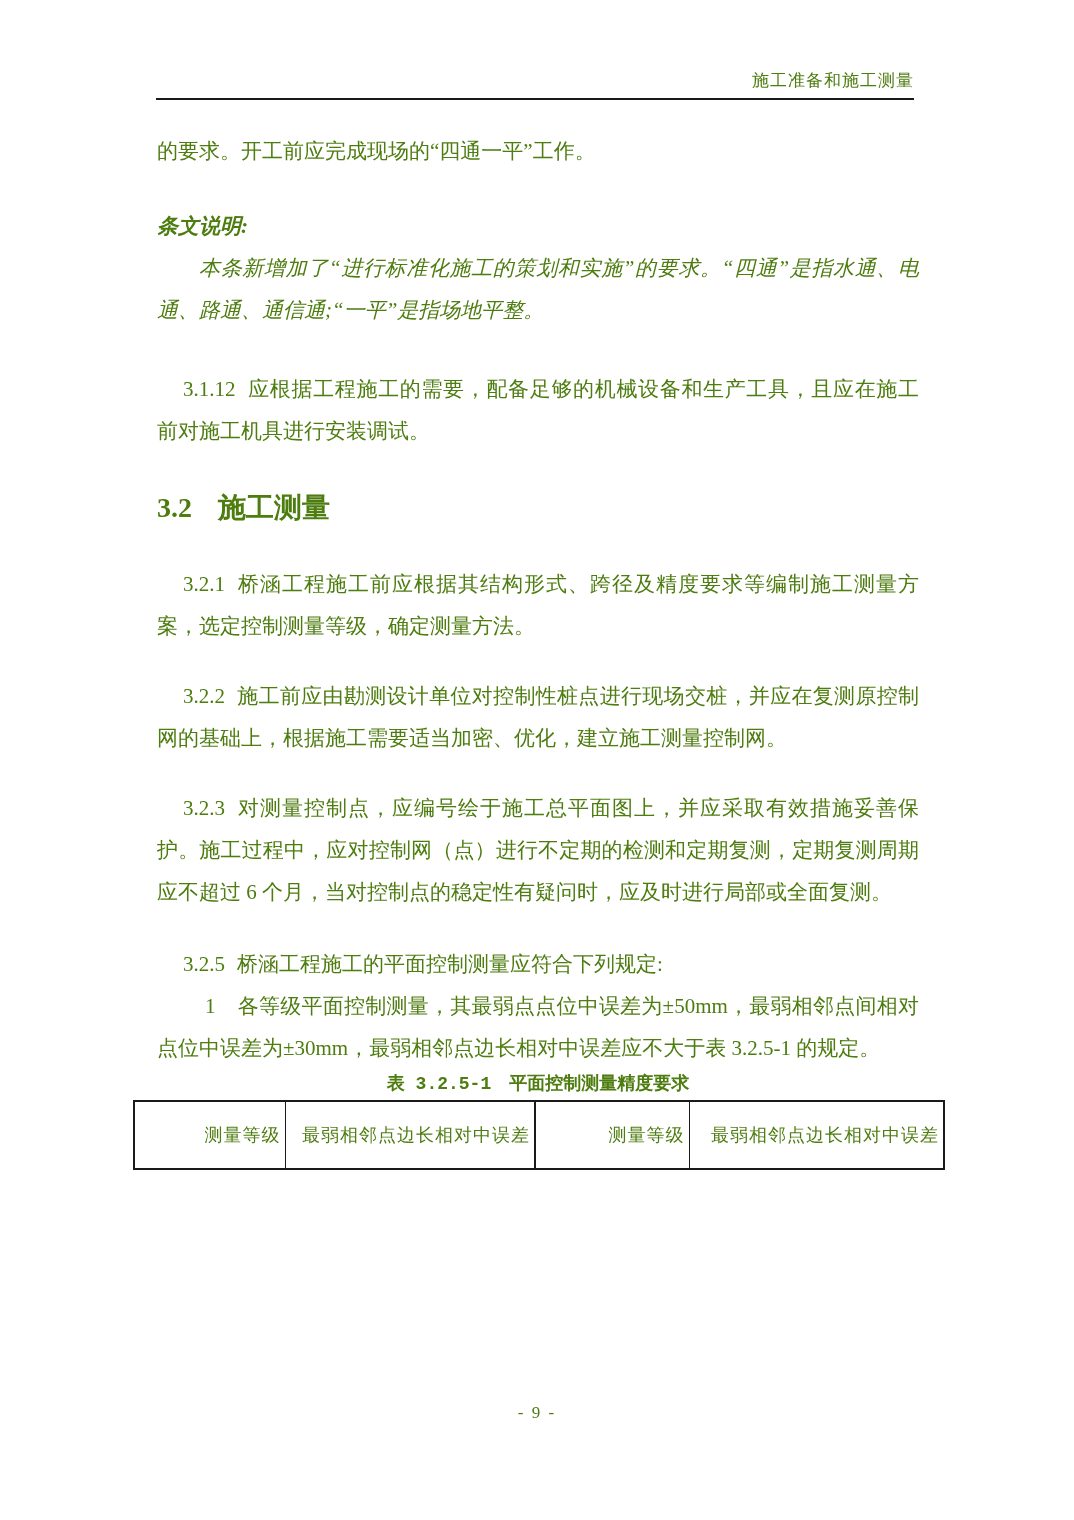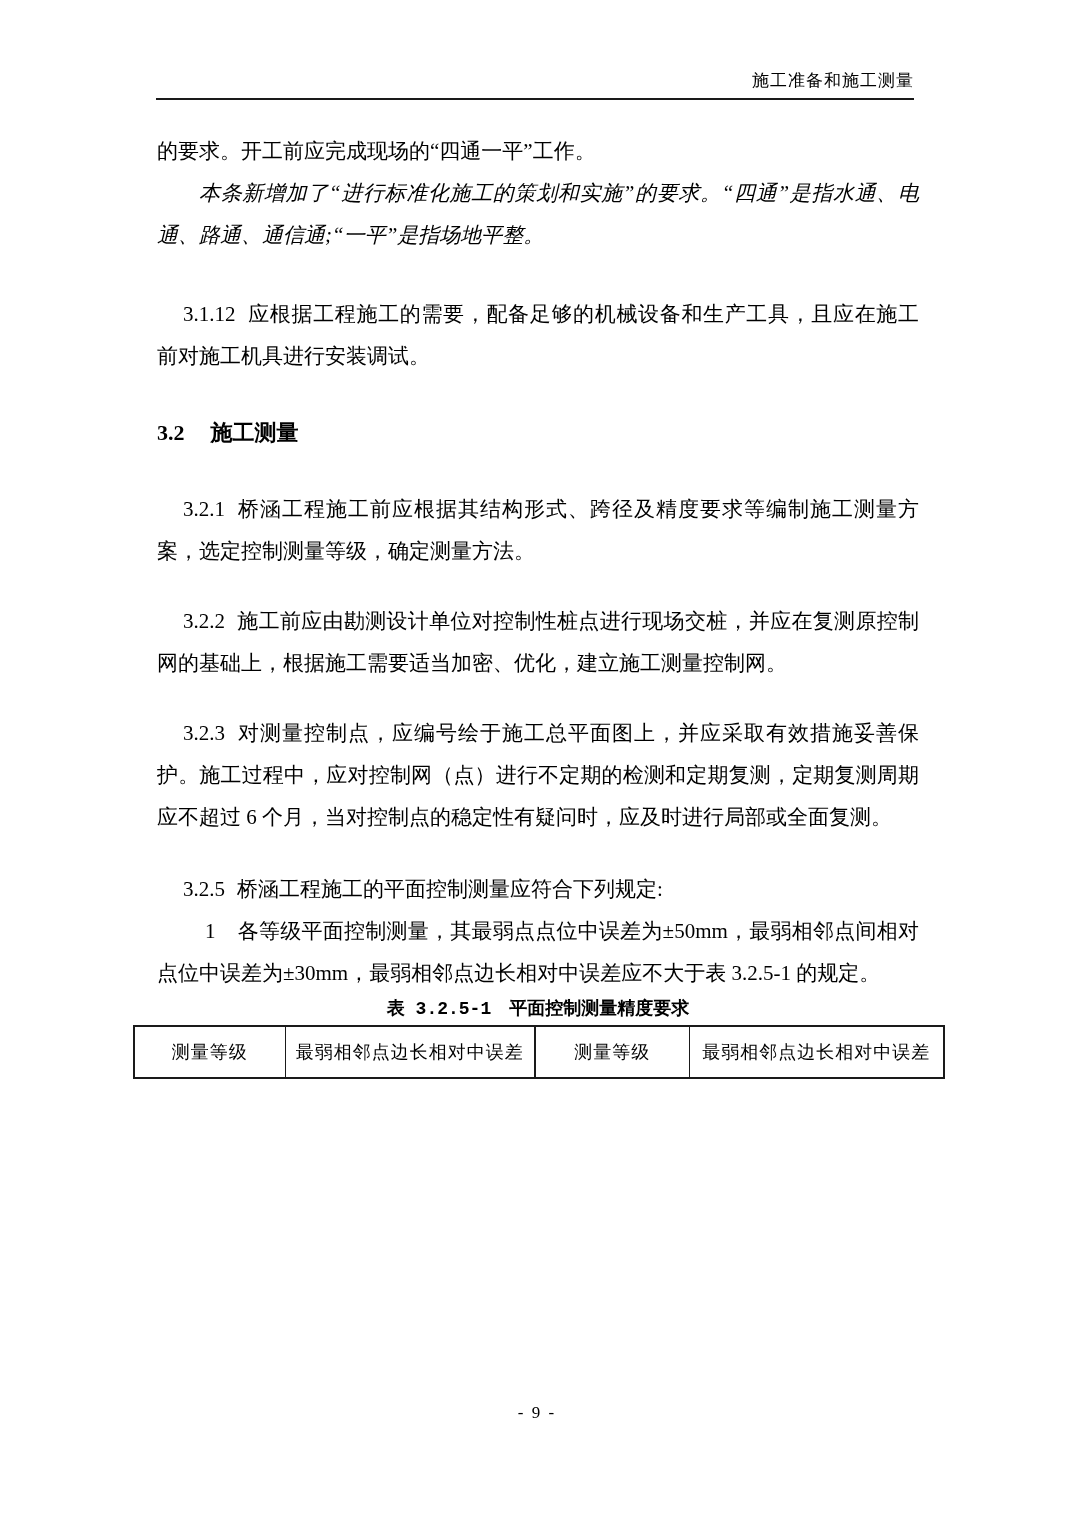--- a/index.html
+++ b/index.html
@@ -2,21 +2,21 @@
 <html><head>
 <meta charset="utf-8">
 <style>
   * { margin: 0; padding: 0; box-sizing: border-box; }
   html, body { background: #ffffff; }
   .sheet {
     position: relative;
     width: 1074px;
     height: 1520px;
     background: #ffffff;
-    color: #000000;
+    color: #4d7c0f;
     font-family: "Liberation Serif", serif;
     overflow: hidden;
   }
   
   .page-header {
     position: absolute;
     left: 156px;
     top: 70px;
     width: 758px;
     text-align: right;
@@ -52,21 +52,21 @@
     margin-right: 12px;
     font-style: normal;
   }
   .m37 { margin-top: 37px; }
   .m32 { margin-top: 32px; }
   .m30 { margin-top: 30px; }
   .m29 { margin-top: 29px; }
   .m28 { margin-top: 28px; }
   .section-heading {
     margin-top: 33px;
-    font-size: 22px;
+    font-size: 28px;
     line-height: 46px;
     font-weight: bold;
     font-family: "Liberation Sans", sans-serif;
     text-align: left;
   }
   .section-heading .snum {
     font-family: "Liberation Serif", serif;
     margin-right: 26px;
   }
   .list-item { text-indent: 48px; }
@@ -87,23 +87,23 @@
     margin-top: 3px;
   }
   table.precision {
     width: 810px;
     border-collapse: collapse;
     table-layout: fixed;
     font-size: 18px;
   }
   table.precision td {
     border: 1px solid #1a1a1a;
-    text-align: center;
+    text-align: right;
     vertical-align: middle;
-    padding: 4px 4px;
+    padding: 12px 4px;
     letter-spacing: 1px;
   }
   table.precision tr.hdr td { height: 37px; }
   table.precision tr.dat td { height: 38px; letter-spacing: 0.5px; }
   table.precision { border: 2px solid #1a1a1a; }
   table.precision td.thick-left { border-left: 2.5px solid #1a1a1a; }
   .col-grade { width: 151px; }
   .col-err { width: 250px; }
   .col-grade2 { width: 154px; }
   .col-err2 { width: 255px; }
@@ -124,20 +124,21 @@
 <div class="sheet">
 
   <div class="page-header">
     <span>施工准备和施工测量</span>
   </div>
 
   <div class="content">
 
     <p class="para">的要求。开工前应完成现场的“四通一平”工作。</p>
 
+    <p class="para note-heading">条文说明:</p>
     <p class="para note-para">本条新增加了“进行标准化施工的策划和实施”的要求。“四通”是指水通、电通、路通、通信通;“一平”是指场地平整。</p>
 
     <p class="para clause m37"><b class="cnum">3.1.12</b><span>应根据工程施工的需要，配备足够的机械设备和生产工具，且应在施工前对施工机具进行安装调试。</span></p>
 
 
     <p class="section-heading"><span class="snum">3.2</span><span>施工测量</span></p>
 
     <p class="para clause m32"><b class="cnum">3.2.1</b><span>桥涵工程施工前应根据其结构形式、跨径及精度要求等编制施工测量方案，选定控制测量等级，确定测量方法。</span></p>
 
     <p class="para clause m28"><b class="cnum">3.2.2</b><span>施工前应由勘测设计单位对控制性桩点进行现场交桩，并应在复测原控制网的基础上，根据施工需要适当加密、优化，建立施工测量控制网。</span></p>

